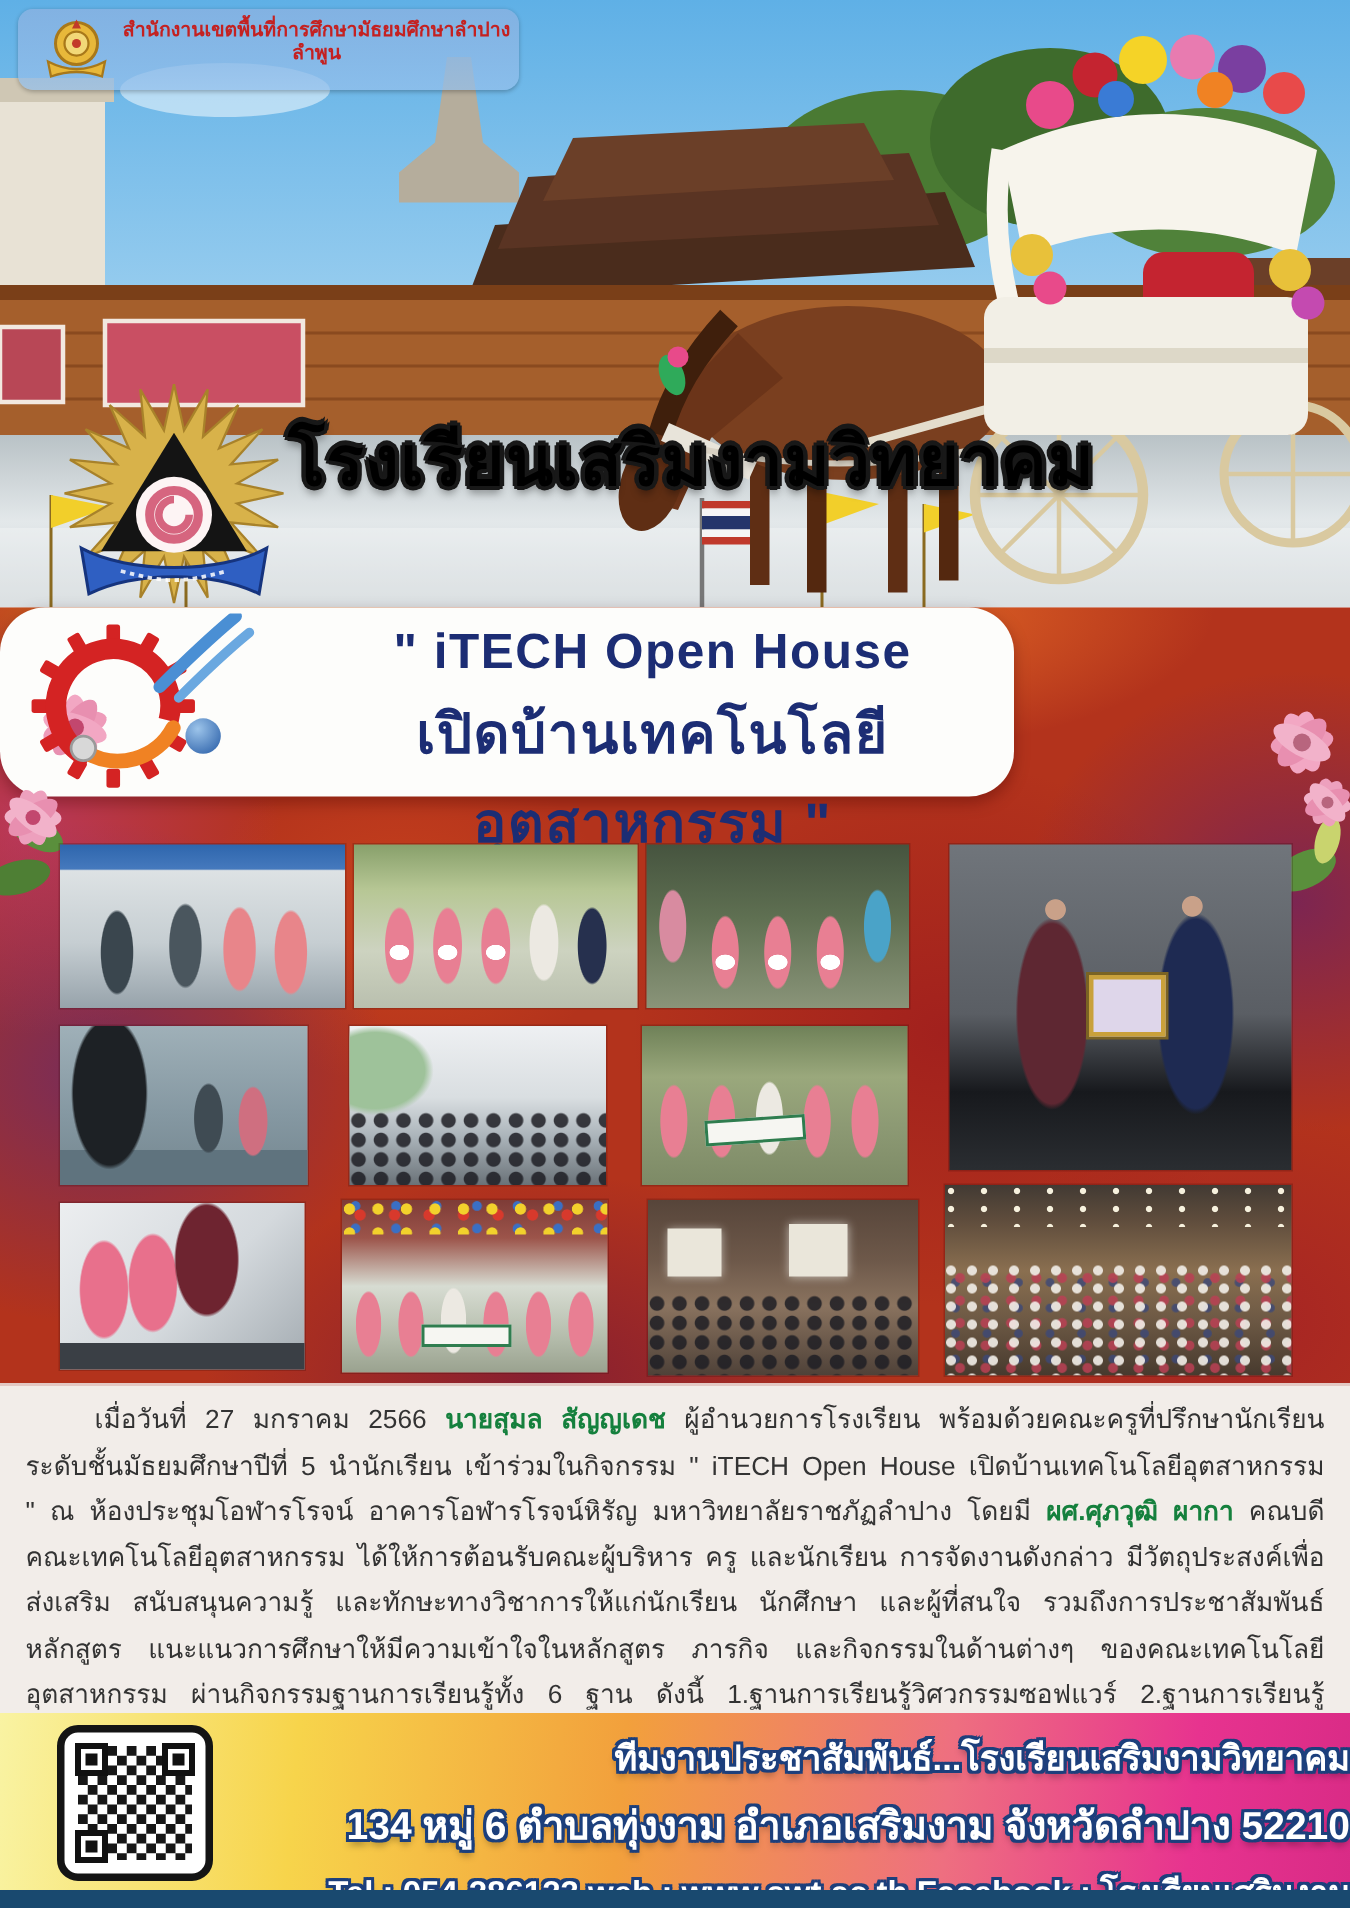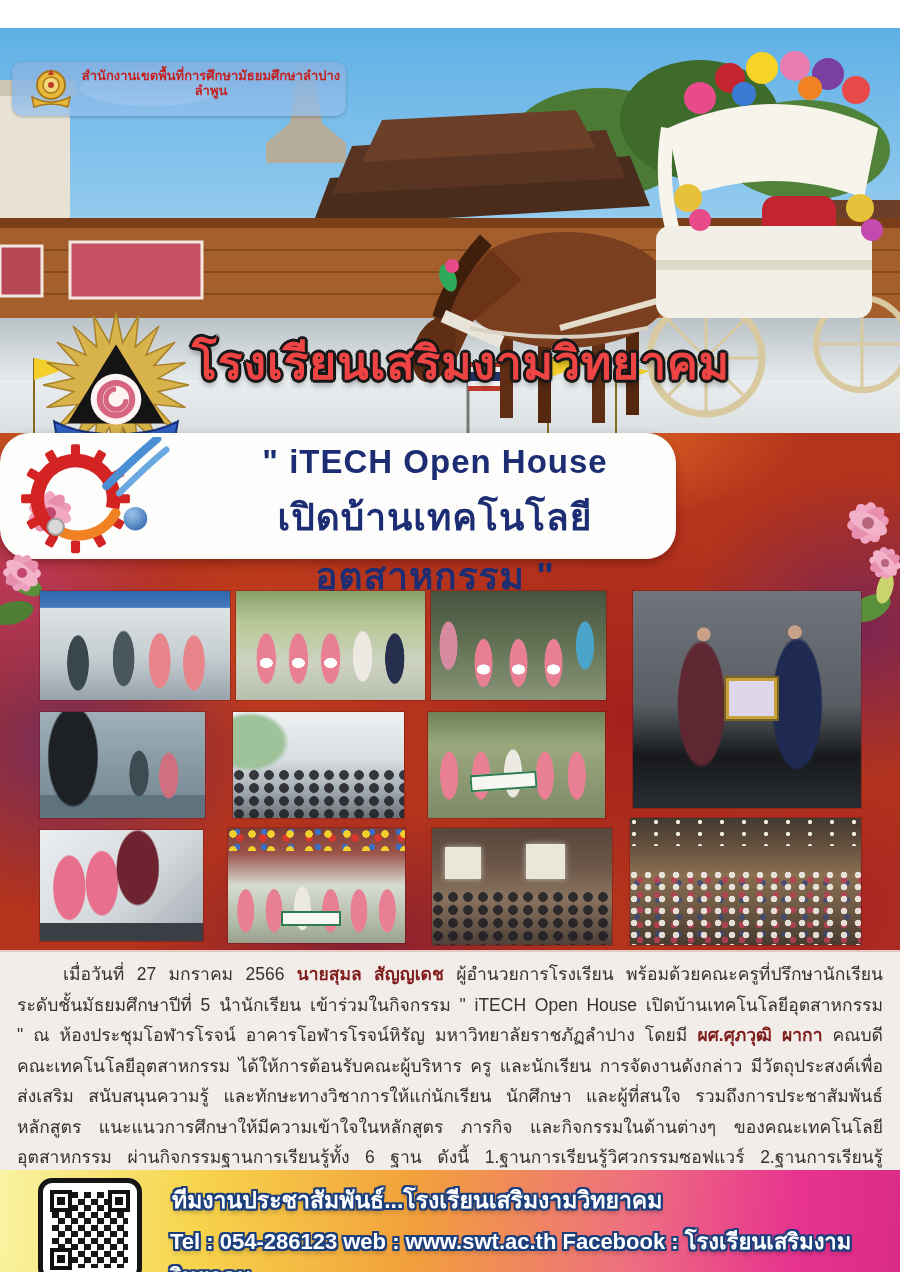--- a/index.html
+++ b/index.html
@@ -1,35 +1,35 @@
 <!DOCTYPE html>
 <html><head>
 <meta charset="utf-8">
 <style>
   html,body{margin:0;padding:0;background:#555;}
   *{box-sizing:border-box;font-family:"Liberation Sans","DejaVu Sans",sans-serif;}
   #poster{position:relative;width:900px;height:1272px;margin:0 auto;overflow:hidden;background:#fff;}
-  .abs{position:absolute;margin-top:28px;}
+  .abs{position:absolute;}
 
   
   #header{left:0;top:0;width:900px;height:405px;overflow:hidden;}
   #header svg{display:block;}
 
   #office-badge{left:12px;top:6px;width:334px;height:54px;border-radius:10px;
     background:linear-gradient(180deg,rgba(132,178,226,.95),rgba(148,192,236,.72));
     box-shadow:0 1px 3px rgba(0,0,0,.25);}
   #office-badge .emblem{position:absolute;left:16px;top:5px;width:46px;height:46px;}
   #office-badge .th{position:absolute;left:68px;top:6px;width:262px;text-align:center;
     font-size:13px;font-weight:700;color:#c42121;line-height:15px;}
   #office-badge .en{position:absolute;left:68px;top:27px;width:262px;text-align:center;
     font-size:8.5px;font-weight:700;color:#f3cf2a;line-height:11px;text-shadow:0 1px 1px rgba(0,0,0,.4);}
 
   #school-logo{left:40px;top:256px;width:152px;height:148px;}
 
-  #school-name-th{left:192px;top:270px;font-size:46px;font-weight:700;color:#ef4444;letter-spacing:1px;
+  #school-name-th{left:192px;top:270px;font-size:46px;font-weight:700;color:#000000;letter-spacing:1px;
     text-shadow:-3px 0 0 #181818,3px 0 0 #181818,0 -3px 0 #181818,0 3px 0 #181818,
       -2px -2px 0 #181818,2px 2px 0 #181818,2px -2px 0 #181818,-2px 2px 0 #181818,0 5px 6px rgba(0,0,0,.4);}
   #school-name-en{left:196px;top:330px;font-size:27px;font-weight:700;color:#fff;
     text-shadow:-2px 0 0 #222,2px 0 0 #222,0 -2px 0 #222,0 2px 0 #222,0 3px 5px rgba(0,0,0,.45);}
 
   #newsletter-bar{left:508px;top:366px;width:392px;height:39px;background:#151619;
     color:#f4f4f4;font-size:20px;line-height:39px;text-align:center;}
 
   
   #collage{left:0;top:405px;width:900px;height:517px;background-color:#b3331c;
@@ -156,35 +156,35 @@
       radial-gradient(circle at 4px 4px,rgba(242,238,232,.9) 3px,transparent 3.6px),
       radial-gradient(circle at 10px 9px,rgba(186,64,84,.85) 3px,transparent 3.6px),
       radial-gradient(circle at 7px 12px,rgba(60,72,120,.8) 2.6px,transparent 3.2px);
     background-size:14px 12px,17px 15px,21px 17px;}
 
   
   #article{left:0;top:922px;width:900px;height:220px;background:#f2ede9;
     border-top:2px solid #e3c9c4;}
   #article p{margin:7px 17px 0 17px;font-size:17.5px;line-height:30.5px;color:#333;
     text-align:justify;text-indent:46px;word-spacing:3px;}
-  #article b{color:#7f1d1d;}
+  #article b{color:#15803d;}
 
   
   #footer{left:0;top:1142px;width:900px;height:118px;
     background:linear-gradient(95deg,#f9f3a2 0%,#f7d44b 22%,#f2a03c 46%,#ee6f80 70%,#e7338f 88%,#d92b86 100%);}
   #qr{position:absolute;left:38px;top:8px;width:104px;height:104px;background:#fff;
     border:5px solid #141414;border-radius:14px;padding:9px;}
   #qr .modules{position:relative;width:100%;height:100%;
     background:repeating-conic-gradient(#171717 0% 25%,#fff 0% 50%) 0 0/13px 13px;}
   #qr .finder{position:absolute;width:22px;height:22px;background:#fff;border:4px solid #111;}
   #qr .finder::after{content:"";position:absolute;left:3px;top:3px;width:8px;height:8px;background:#111;}
   #qr .f-tl{left:-2px;top:-2px;} #qr .f-tr{right:-2px;top:-2px;} #qr .f-bl{left:-2px;bottom:-2px;}
   #footer .lines{position:absolute;left:170px;top:10px;color:#fff;}
   .outline-txt{text-shadow:-2px -2px 0 #1c3f7c,2px -2px 0 #1c3f7c,-2px 2px 0 #1c3f7c,2px 2px 0 #1c3f7c,
-    0 -2px 0 #1c3f7c,0 2px 0 #1c3f7c,-2px 0 0 #1c3f7c,2px 0 0 #1c3f7c,0 4px 5px rgba(0,0,0,.35);}
+    0 -2px 0 #1c3f7c,0 2px 0 #1c3f7c,-2px 0 0 #1c3f7c,2px 0 0 #1c3f7c,0 4px 5px rgba(0,0,0,.35);text-align:right;}
   #footer .l1{font-size:23px;font-weight:700;margin:2px 0 6px 2px;}
   #footer .l2{font-size:26px;font-weight:700;margin:0 0 7px 0;}
   #footer .l3{font-size:22px;font-weight:700;}
   #bottom-bar{left:0;top:1260px;width:900px;height:12px;background:#19496f;}
 </style>
 </head>
 <body>
 
 <div id="poster">
 
@@ -466,18 +466,19 @@
   <div id="footer" class="abs">
     <div id="qr">
       <div class="modules">
         <div class="finder f-tl"></div>
         <div class="finder f-tr"></div>
         <div class="finder f-bl"></div>
       </div>
     </div>
     <div class="lines">
       <div class="l1 outline-txt">ทีมงานประชาสัมพันธ์...โรงเรียนเสริมงามวิทยาคม</div>
+      <div class="l2 outline-txt">134 หมู่ 6 ตำบลทุ่งงาม อำเภอเสริมงาม จังหวัดลำปาง 52210</div>
       <div class="l3 outline-txt">Tel : 054-286123  web : www.swt.ac.th  Facebook : โรงเรียนเสริมงามวิทยาคม</div>
     </div>
   </div>
 
   <div id="bottom-bar" class="abs"></div>
 </div>
 
 </body></html>

